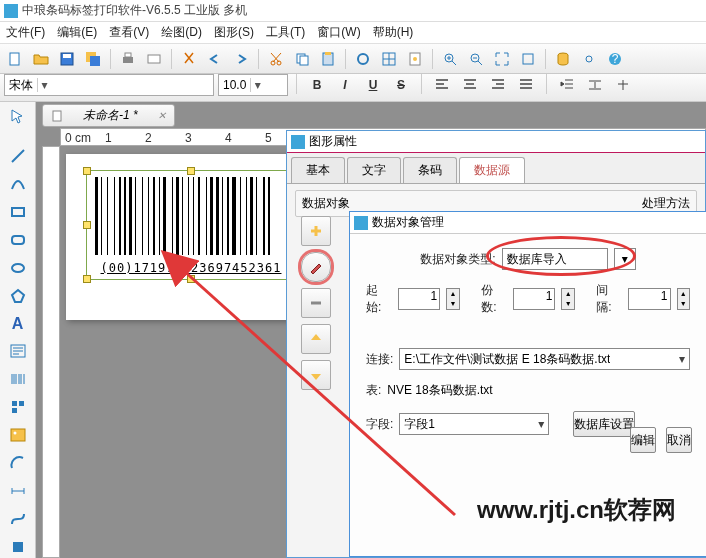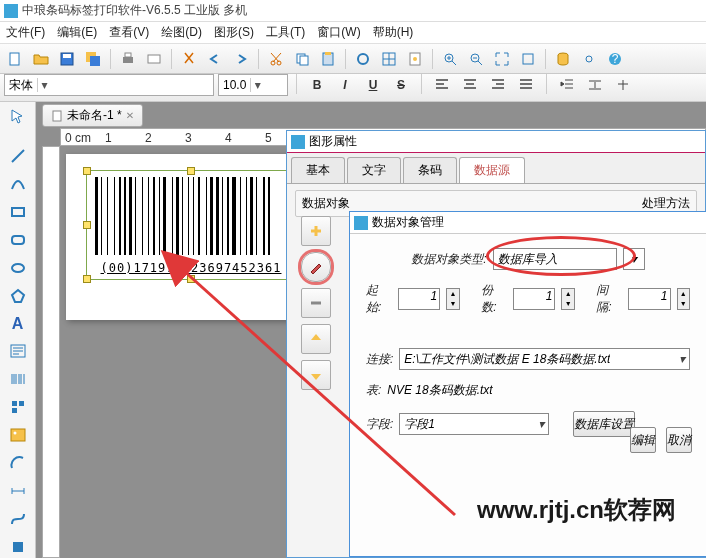--- a/index.html
+++ b/index.html
@@ -23,21 +23,21 @@
 .font-combo { width: 210px; }
 .size-combo { width: 70px; }
 .fmt-btn { width: 24px; height: 22px; display: flex; align-items: center; justify-content: center; font-weight: bold; color: #333; }
 .fmt-sep { width: 1px; height: 20px; background: #ccc; margin: 0 4px; }
 
 .workarea { display: flex; height: calc(100% - 102px); }
 .tooltray { width: 36px; background: #f5f5f5; border-right: 1px solid #c9c9c9; display: flex; flex-direction: column; align-items: center; padding-top: 4px; gap: 6px; }
 .tool { width: 26px; height: 26px; display: flex; align-items: center; justify-content: center; border: 1px solid transparent; }
 
 .canvas-wrap { flex: 1; background: #8f8f8f; position: relative; overflow: hidden; }
-.doc-tab { position: absolute; top: 2px; left: 6px; background: linear-gradient(#fafafa,#e8e8e8); border: 1px solid #aaa; border-radius: 3px; padding: 2px 8px; display: flex; align-items: center; gap: 4px; }
+.doc-tab { position: absolute; top: 2px; left: 6px; background: linear-gradient(#fafafa,#e8e8e8); border: 1px solid #aaa; border-radius: 3px; padding: 2px 8px; display: flex; align-items: center; gap: 20px; font-style: italic; }
 .doc-tab .close { color: #888; font-size: 10px; }
 
 .ruler-h { position: absolute; top: 26px; left: 24px; right: 0; height: 18px; background: #fff; border: 1px solid #aaa; font-size: 9px; color: #333; overflow: hidden; }
 .ruler-h .ticks { position: absolute; top: 0; left: 0; right: 0; height: 100%; }
 .ruler-v { position: absolute; top: 44px; left: 6px; width: 18px; bottom: 0; background: #fff; border: 1px solid #aaa; }
 
 .page { position: absolute; top: 52px; left: 30px; width: 250px; height: 166px; background: #fff; box-shadow: 2px 2px 6px rgba(0,0,0,.3); }
 .barcode-obj { position: absolute; top: 16px; left: 20px; width: 210px; height: 110px; border: 1px solid #7fa84c; }
 .handle { position: absolute; width: 8px; height: 8px; background: #ffe36b; border: 1px solid #9a8b1a; }
 .h-tl { top: -4px; left: -4px; } .h-tm { top: -4px; left: calc(50% - 4px); } .h-tr { top: -4px; right: -4px; }
@@ -57,21 +57,21 @@
 .tab.active.sel { color: #c0504d; }
 .pw-body { padding: 6px 8px; position: relative; height: calc(100% - 50px); }
 .group-label { border: 1px solid #c9c9c9; border-radius: 2px; padding: 4px 6px; margin-bottom: 6px; display: flex; justify-content: space-between; background: #f7f7f7; }
 .side-btns { position: absolute; top: 32px; left: 14px; display: flex; flex-direction: column; gap: 6px; }
 .sq-btn { width: 30px; height: 30px; border: 1px solid #aaa; background: linear-gradient(#fdfdfd,#e6e6e6); display: flex; align-items: center; justify-content: center; border-radius: 2px; }
 .sq-btn.sel { box-shadow: 0 0 0 3px rgba(224,56,56,.7); border-radius: 14px; }
 
 .dlg { position: absolute; top: 80px; left: 62px; right: -2px; height: 346px; background: #fdfdfd; border: 1px solid #4a90d9; z-index: 6; }
 .dlg .dlg-title { height: 22px; background: #fff; border-bottom: 1px solid #ccc; display: flex; align-items: center; padding: 0 4px; gap: 4px; }
 .dlg .dlg-title .icon { width: 14px; height: 14px; background:#3da5d9; }
-.dlg-body { padding: 14px 16px; position: relative; font-style: italic; }
+.dlg-body { padding: 14px 16px; position: relative; }
 .row { display: flex; align-items: center; gap: 6px; margin-bottom: 12px; }
 .lbl { color: #222; }
 .sel-combo { height: 22px; border: 1px solid #888; background: #fff; padding: 0 4px; display: flex; align-items: center; }
 .sel-combo .dd { margin-left: auto; padding-left: 6px; color: #444; }
 .ellipse-mark { position: absolute; border: 3px solid #e03838; border-radius: 50%; pointer-events: none; }
 .num-input { width: 44px; height: 22px; border: 1px solid #888; background: #fff; text-align: right; padding-right: 2px; }
 .spin { width: 14px; height: 22px; border: 1px solid #888; background: #eee; display: flex; flex-direction: column; }
 .spin div { flex: 1; font-size: 7px; text-align: center; line-height: 9px; }
 .btn { height: 26px; padding: 0 0; border: 1px solid #888; background: linear-gradient(#fdfdfd,#e4e4e4); border-radius: 2px; display: flex; align-items: center; }
 .dlg-actions { position: absolute; right: 14px; bottom: 10px; display: flex; gap: 10px; }
@@ -515,21 +515,21 @@
   </div>
 
   <div class="dlg">
     <div class="dlg-title">
       <span class="icon"></span>
       <span>数据对象管理</span>
     </div>
     <div class="dlg-body">
       <div class="row" style="justify-content:center; position:relative">
         <span class="lbl">数据对象类型:</span>
-        <div class="sel-combo" style="width:124px">
+        <div class="sel-combo" style="width:106px">
           <span>数据库导入</span>
         </div>
         <div class="sel-combo" style="width:22px;justify-content:center">▾</div>
         <div class="ellipse-mark" style="top:-12px; left:120px; width:150px; height:40px"></div>
       </div>
       <div class="row" style="justify-content:center">
         <span class="lbl">起始:</span>
         <div class="num-input">1</div>
         <div class="spin">
             <div>▲</div>

